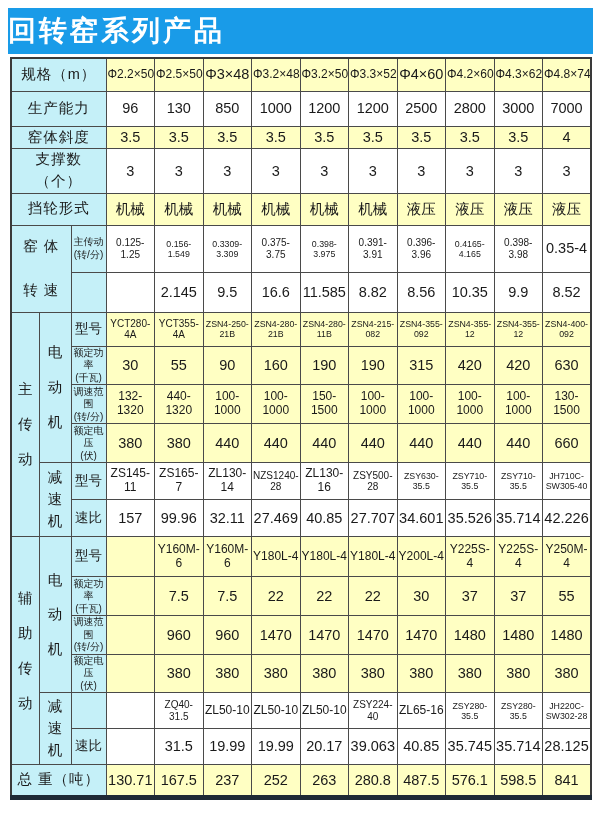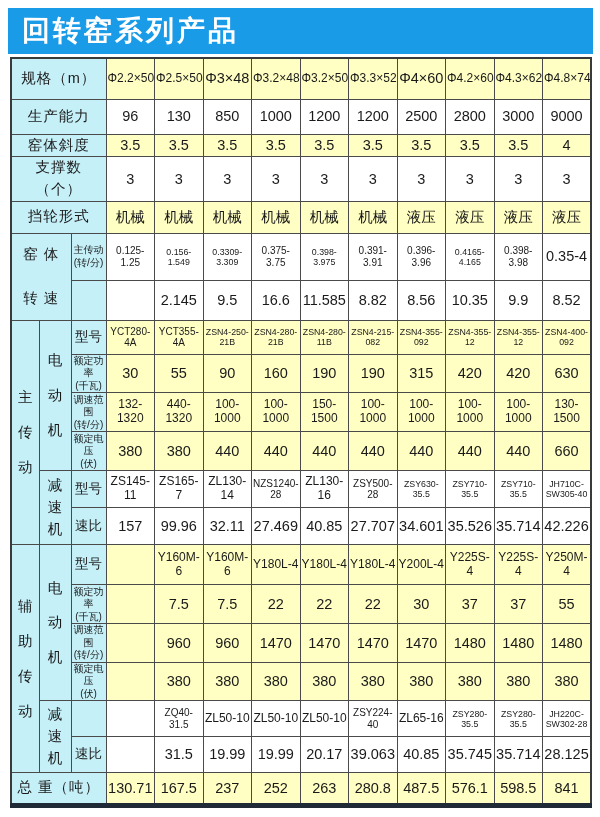--- a/index.html
+++ b/index.html
@@ -8,21 +8,21 @@
     background:#ffffff;
     font-family:"Liberation Sans","DejaVu Sans",sans-serif;
     color:#1a1a1a;
   }
   .page { position:relative; width:600px; height:817px; background:#fff; overflow:hidden; }
 
   .title-bar {
     position:absolute; left:8px; top:8px; width:585px; height:46px;
     background:#199be8; color:#ffffff;
     font-size:28px; font-weight:bold; line-height:46px;
-    padding-left:14px; letter-spacing:3px;
+    letter-spacing:3px;
   }
 
   .tbl-wrap { position:absolute; left:10px; top:57px; width:582px; }
   table {
     border-collapse:collapse; table-layout:fixed; width:580px;
     border:2px solid #3a3a3a;
     border-bottom:5px solid #1f2a36;
   }
   td {
     border:1px solid #4a4a4a;
@@ -59,21 +59,21 @@
           <col style="width:48.5px">
         <col style="width:48.5px">
           <col style="width:48.5px">
           <col style="width:48.5px">
         <col style="width:48.5px">
           <col style="width:48.5px">
           <col style="width:48.5px">
         <col style="width:48.5px">
       </colgroup>
       <tbody>
-          <tr class="y" style="height: 41px;">
+          <tr class="y" style="height: 33px;">
             <td class="lab" colspan="3">规格（m）</td>
             <td class="d s12">Φ2.2×50</td>
             <td class="d s12">Φ2.5×50</td>
             <td class="d">Φ3×48</td>
             <td class="d s12">Φ3.2×48</td>
             <td class="d s12">Φ3.2×50</td>
             <td class="d s12">Φ3.3×52</td>
             <td class="d">Φ4×60</td>
             <td class="d s12">Φ4.2×60</td>
             <td class="d s12">Φ4.3×62</td>
@@ -83,21 +83,21 @@
             <td class="lab" colspan="3">生产能力</td>
             <td class="d">96</td>
             <td class="d">130</td>
             <td class="d">850</td>
             <td class="d">1000</td>
             <td class="d">1200</td>
             <td class="d">1200</td>
             <td class="d">2500</td>
             <td class="d">2800</td>
             <td class="d">3000</td>
-            <td class="d">9000</td>
+            <td class="d">7000</td>
           </tr>
           <tr class="y" style="height: 17px;">
             <td class="lab" colspan="3">窑体斜度</td>
             <td class="d">3.5</td>
             <td class="d">3.5</td>
             <td class="d">3.5</td>
             <td class="d">3.5</td>
             <td class="d">3.5</td>
             <td class="d">3.5</td>
             <td class="d">3.5</td>

